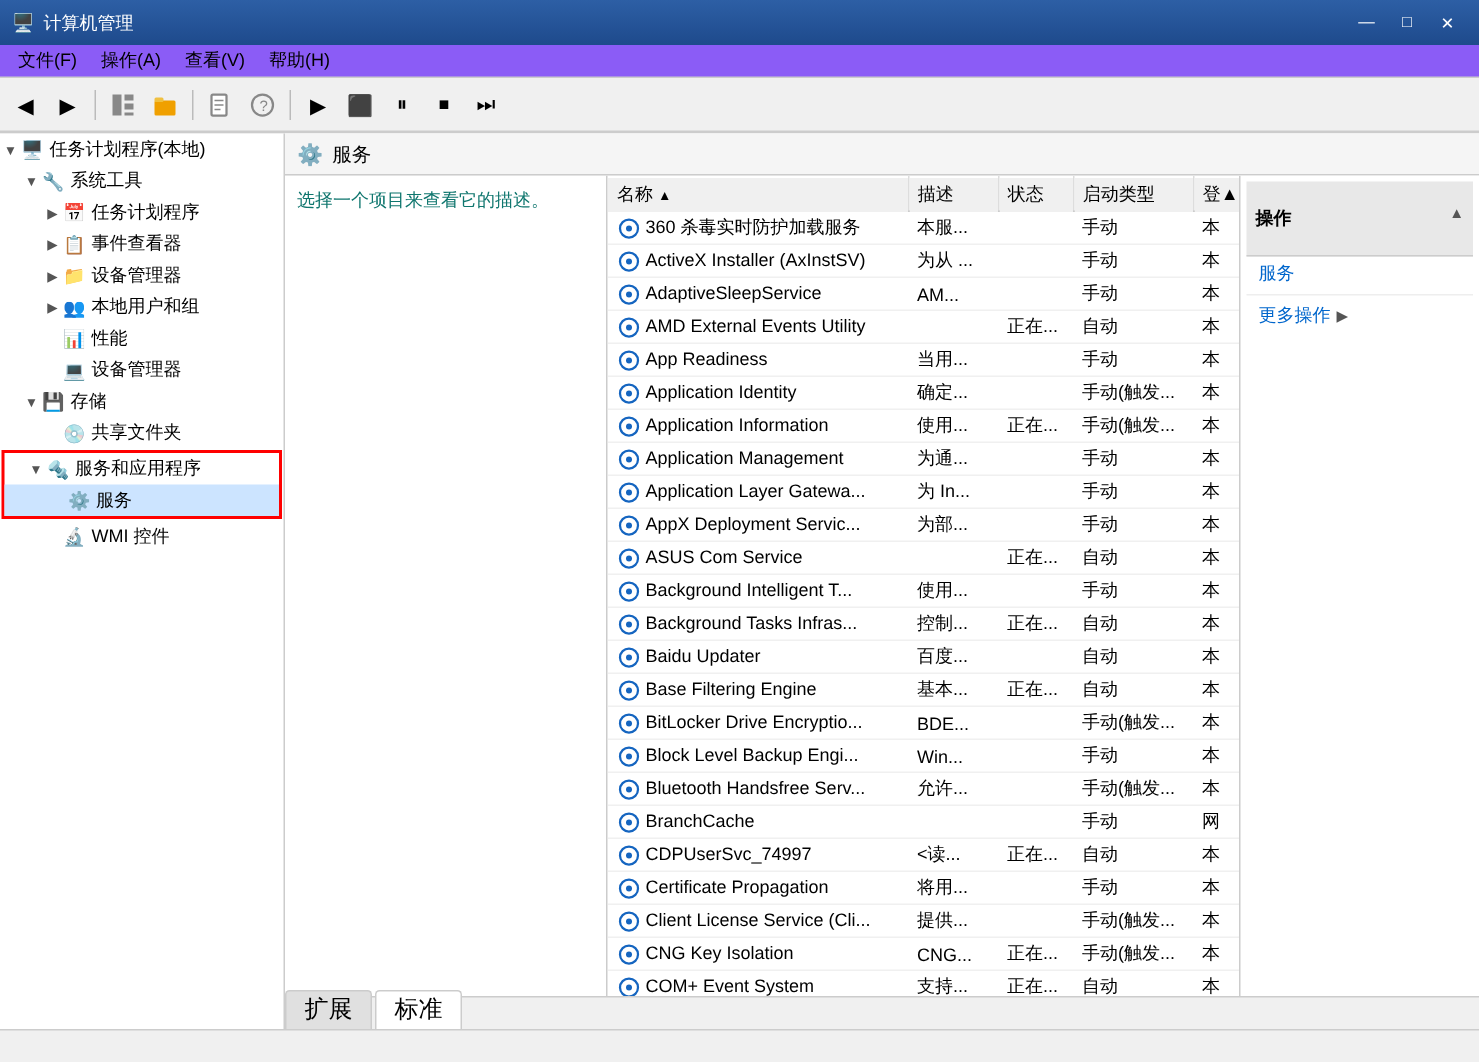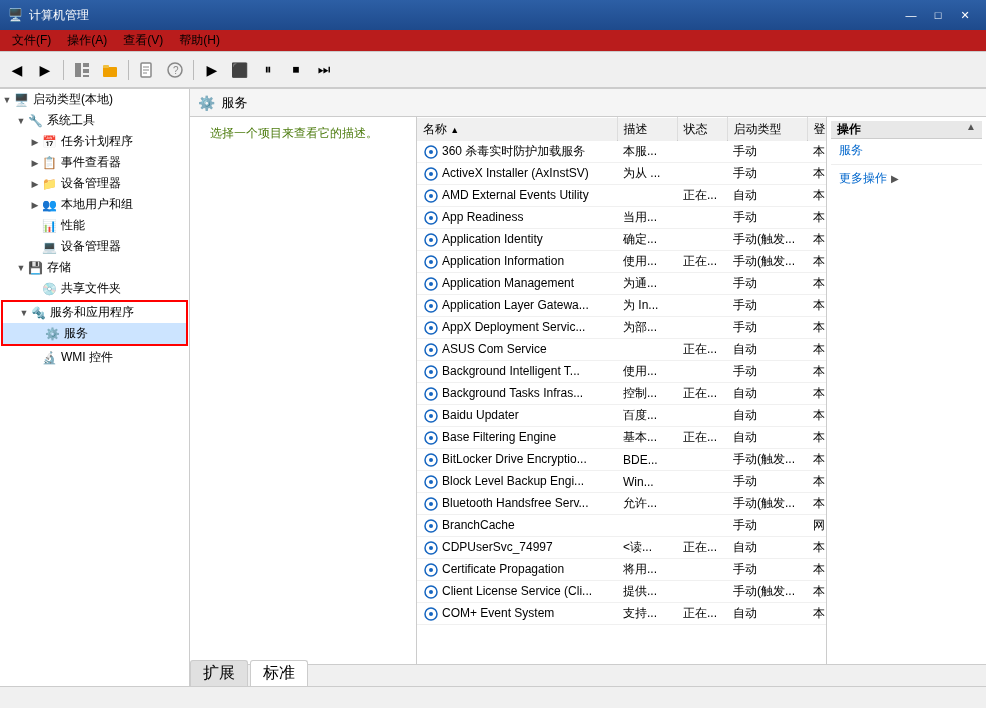--- a/index.html
+++ b/index.html
@@ -41,21 +41,21 @@
       color: white;
       cursor: pointer;
       font-size: 11px;
       display: flex;
       align-items: center;
       justify-content: center;
     }
 
     
     .menu-bar {
-      background: #b91c1c;
+      background: #8b5cf6;
       height: 22px;
       display: flex;
       align-items: center;
       padding: 0 4px;
       border-bottom: 1px solid #ccc;
     }
     .menu-item {
       padding: 2px 8px;
       cursor: pointer;
       font-size: 12px;
@@ -176,23 +176,22 @@
       overflow: hidden;
     }
 
     
     .description-panel {
       width: 215px;
       min-width: 215px;
       border-right: 1px solid #ccc;
       padding: 8px;
       font-size: 12px;
-      color: #4d7c0f;
+      color: #0f766e;
       overflow: hidden;
-      margin-left: 12px;
     }
 
     
     .services-table-wrap {
       flex: 1;
       overflow: auto;
     }
     .services-table {
       width: 100%;
       border-collapse: collapse;
@@ -236,21 +235,21 @@
     .action-panel {
       width: 160px;
       min-width: 160px;
       border-left: 1px solid #ccc;
       padding: 4px;
       background: white;
     }
     .action-section-title {
       font-size: 12px;
       font-weight: bold;
-      padding: 0 6px;
+      padding: 16px 6px;
       background: #e8e8e8;
       border-bottom: 1px solid #ccc;
       display: flex;
       justify-content: space-between;
       align-items: flex-start;
     }
     .action-item {
       padding: 3px 8px;
       cursor: pointer;
       font-size: 12px;
@@ -364,21 +363,21 @@
   <button class="tool-btn">⏭</button>
 </div>
 
 <div class="main-layout">
 
   <div class="sidebar">
 
     <div class="tree-item">
       <span class="tree-arrow">▼</span>
       <span class="tree-icon">🖥️</span>
-      <span class="tree-label">启动类型(本地)</span>
+      <span class="tree-label">任务计划程序(本地)</span>
     </div>
 
     <div class="tree-item indent1">
       <span class="tree-arrow">▼</span>
       <span class="tree-icon">🔧</span>
       <span class="tree-label">系统工具</span>
     </div>
     <div class="tree-item indent2">
       <span class="tree-arrow">▶</span>
       <span class="tree-icon">📅</span>
@@ -485,20 +484,30 @@
                   </svg>ActiveX Installer (AxInstSV)</td>
                 <td class="col-desc">为从 ...</td>
                 <td class="col-status"></td>
                 <td class="col-startup">手动</td>
                 <td class="col-logon">本</td>
               </tr>
               <tr>
                 <td class="col-name"><svg class="service-icon" viewBox="0 0 16 16">
                     <circle cx="8" cy="8" r="6" fill="none" stroke="#1565c0" stroke-width="1.5"></circle>
                     <circle cx="8" cy="8" r="2" fill="#1565c0"></circle>
+                  </svg>AdaptiveSleepService</td>
+                <td class="col-desc">AM...</td>
+                <td class="col-status"></td>
+                <td class="col-startup">手动</td>
+                <td class="col-logon">本</td>
+              </tr>
+              <tr>
+                <td class="col-name"><svg class="service-icon" viewBox="0 0 16 16">
+                    <circle cx="8" cy="8" r="6" fill="none" stroke="#1565c0" stroke-width="1.5"></circle>
+                    <circle cx="8" cy="8" r="2" fill="#1565c0"></circle>
                   </svg>AMD External Events Utility</td>
                 <td class="col-desc"></td>
                 <td class="col-status">正在...</td>
                 <td class="col-startup">自动</td>
                 <td class="col-logon">本</td>
               </tr>
               <tr>
                 <td class="col-name"><svg class="service-icon" viewBox="0 0 16 16">
                     <circle cx="8" cy="8" r="6" fill="none" stroke="#1565c0" stroke-width="1.5"></circle>
                     <circle cx="8" cy="8" r="2" fill="#1565c0"></circle>
@@ -668,20 +677,30 @@
                 <td class="col-startup">手动</td>
                 <td class="col-logon">本</td>
               </tr>
               <tr>
                 <td class="col-name"><svg class="service-icon" viewBox="0 0 16 16">
                     <circle cx="8" cy="8" r="6" fill="none" stroke="#1565c0" stroke-width="1.5"></circle>
                     <circle cx="8" cy="8" r="2" fill="#1565c0"></circle>
                   </svg>Client License Service (Cli...</td>
                 <td class="col-desc">提供...</td>
                 <td class="col-status"></td>
+                <td class="col-startup">手动(触发...</td>
+                <td class="col-logon">本</td>
+              </tr>
+              <tr>
+                <td class="col-name"><svg class="service-icon" viewBox="0 0 16 16">
+                    <circle cx="8" cy="8" r="6" fill="none" stroke="#1565c0" stroke-width="1.5"></circle>
+                    <circle cx="8" cy="8" r="2" fill="#1565c0"></circle>
+                  </svg>CNG Key Isolation</td>
+                <td class="col-desc">CNG...</td>
+                <td class="col-status">正在...</td>
                 <td class="col-startup">手动(触发...</td>
                 <td class="col-logon">本</td>
               </tr>
               <tr>
                 <td class="col-name"><svg class="service-icon" viewBox="0 0 16 16">
                     <circle cx="8" cy="8" r="6" fill="none" stroke="#1565c0" stroke-width="1.5"></circle>
                     <circle cx="8" cy="8" r="2" fill="#1565c0"></circle>
                   </svg>COM+ Event System</td>
                 <td class="col-desc">支持...</td>
                 <td class="col-status">正在...</td>

